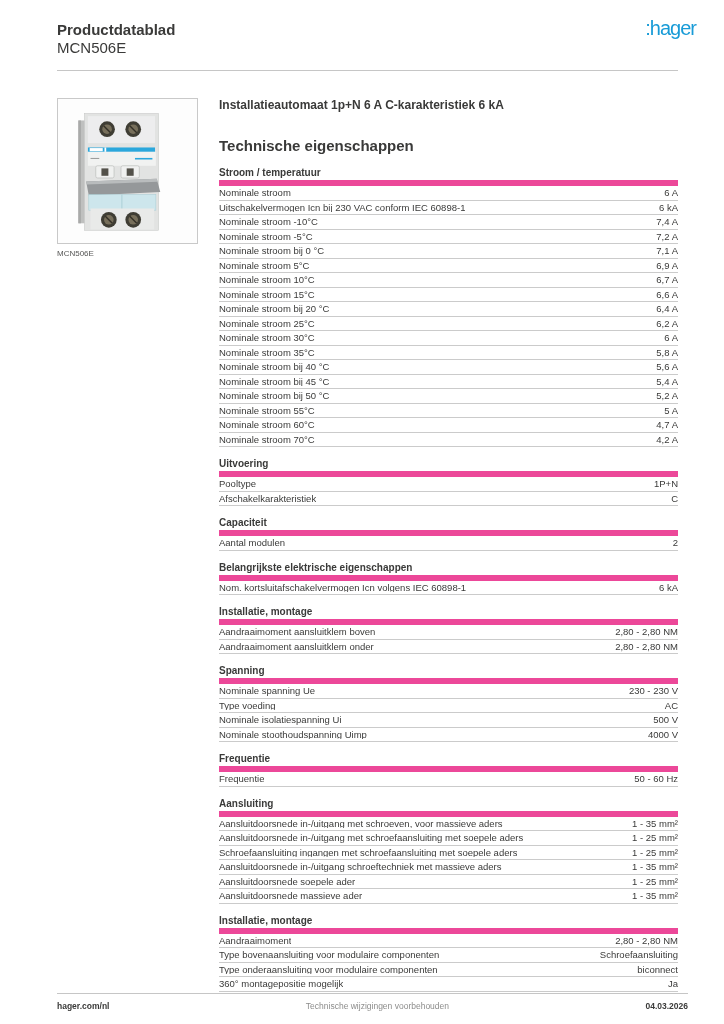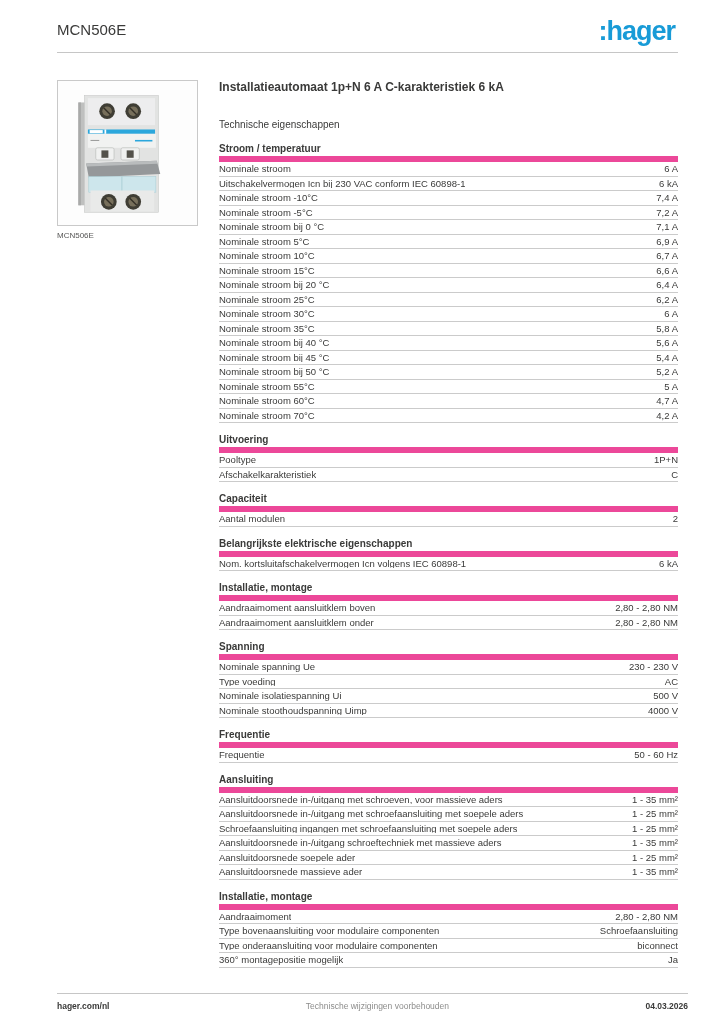--- a/index.html
+++ b/index.html
@@ -10,36 +10,36 @@
     font-family:"Liberation Sans", sans-serif;
     color:#3a3a39;
     overflow:hidden;
     box-sizing:border-box;
   }
   
   .header{position:relative;padding:21px 46px 0 57px;}
   .doc-type{font-size:15px;font-weight:bold;line-height:1.2;margin:0;}
   .product-code{font-size:15px;font-weight:normal;line-height:1.2;margin:0;}
   .logo{
-    position:absolute;top:18px;right:49px;
-    font-size:27px;font-weight:bold;letter-spacing:-1px;
+    position:absolute;top:18px;right:28px;
+    font-size:20px;font-weight:normal;letter-spacing:-1px;
     color:#189bd7;line-height:1;
   }
   .header-rule{margin:13px 46px 0 57px;height:0;border:none;border-top:1px solid #c6c6c6;}
   
   .content{display:flex;padding:27px 46px 0 57px;box-sizing:border-box;}
   .left-col{width:162px;flex:0 0 162px;}
   .photo-frame{
     width:141px;height:146px;border:1px solid #c9c9c9;background:#fdfdfd;
     display:flex;align-items:center;justify-content:center;box-sizing:border-box;
   }
   .photo-caption{font-size:8px;color:#575756;margin-top:5px;}
   .right-col{flex:1;min-width:0;}
   .product-title{font-size:12px;font-weight:bold;line-height:1.2;}
-  .tech-heading{font-size:10px;font-weight:normal;margin-top:25px;}
+  .tech-heading{font-size:15px;font-weight:bold;margin-top:25px;}
   .sections{margin-top:13px;}
   .section{margin-bottom:11px;}
   .section + .section{margin-top:11px;}
   .section-title{
     font-size:10px;font-weight:bold;
     padding-bottom:2px;border-bottom:6px solid #ec4899;
   }
   .spec-row{
     display:flex;justify-content:space-between;align-items:center;
     height:14.5px;box-sizing:border-box;
@@ -58,20 +58,21 @@
   .footer .site{font-weight:bold;color:#3a3a39;text-decoration:none;}
   .footer .disclaimer{color:#8d8d8c;}
   .footer .date{font-weight:bold;}
 </style>
 </head>
 <body>
 
 <div class="page">
 
   <div class="header">
+    <div class="doc-type">Productdatablad</div>
     <div class="product-code">MCN506E</div>
     <div class="logo" style="color: rgb(24, 155, 215);">:hager</div>
   </div>
   <hr class="header-rule">
 
   <div class="content">
 
     <div class="left-col">
       <div class="photo-frame">
         <svg width="122" height="128" viewBox="0 0 140 144" xmlns="http://www.w3.org/2000/svg">

